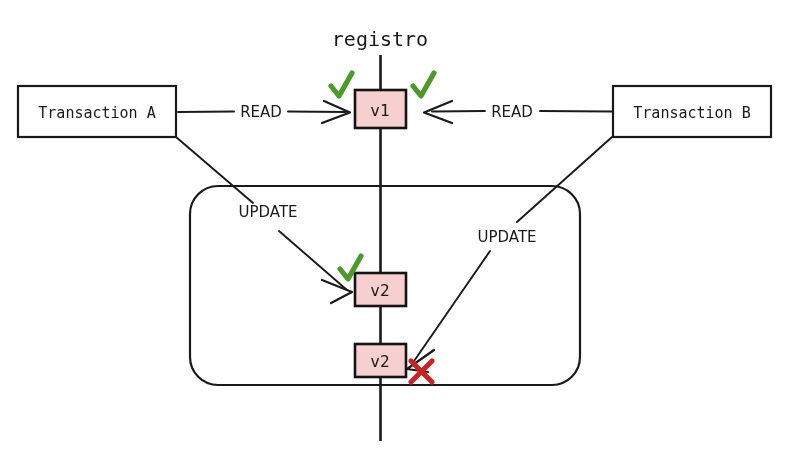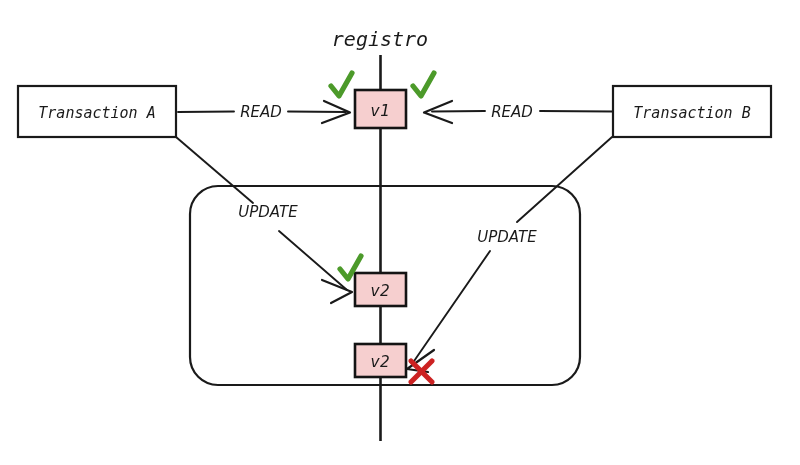--- a/index.html
+++ b/index.html
@@ -9,21 +9,20 @@
   }
   body {
     font-family: "DejaVu Sans Mono", monospace;
   }
   #canvas {
     position: relative;
     width: 800px;
     height: 465px;
     background: #ffffff;
     overflow: hidden;
-    font-style: italic;
   }
   #diagram-svg {
     position: absolute;
     left: 0;
     top: 0;
     width: 800px;
     height: 465px;
   }
   .txt-mono {
     font-family: "DejaVu Sans Mono", monospace;

